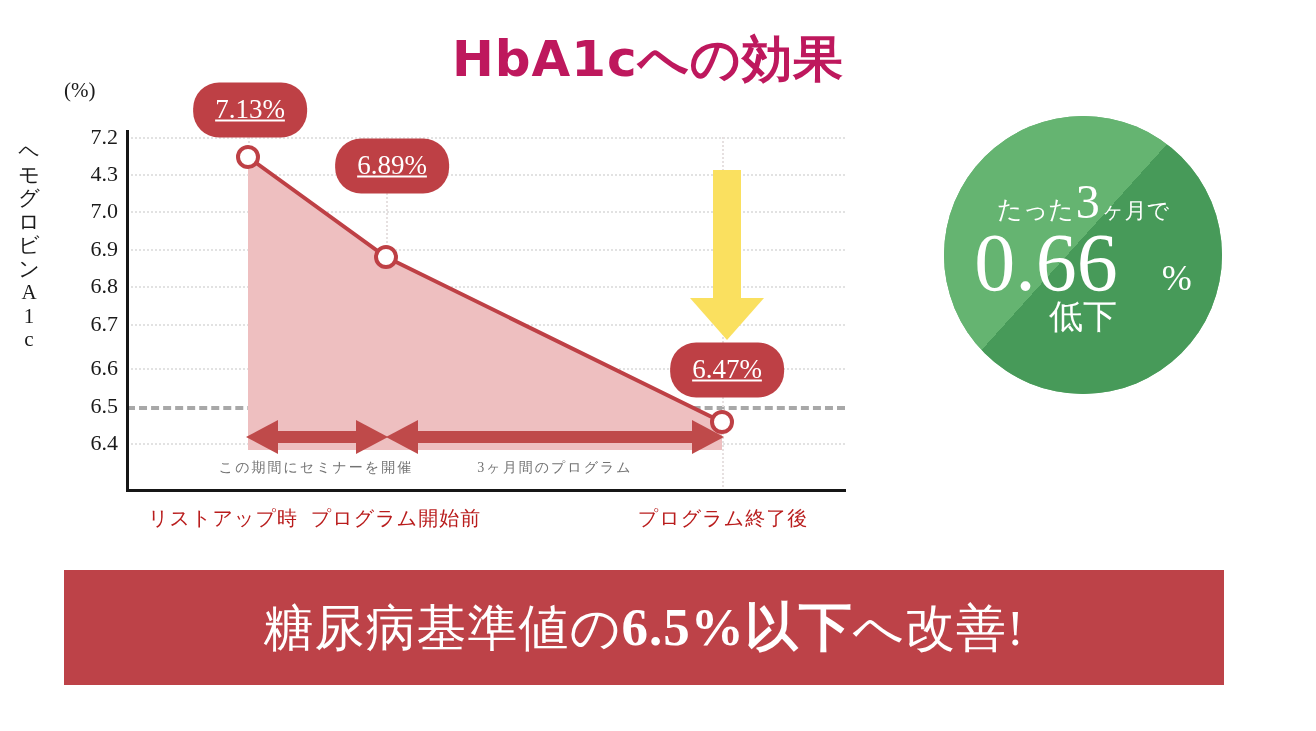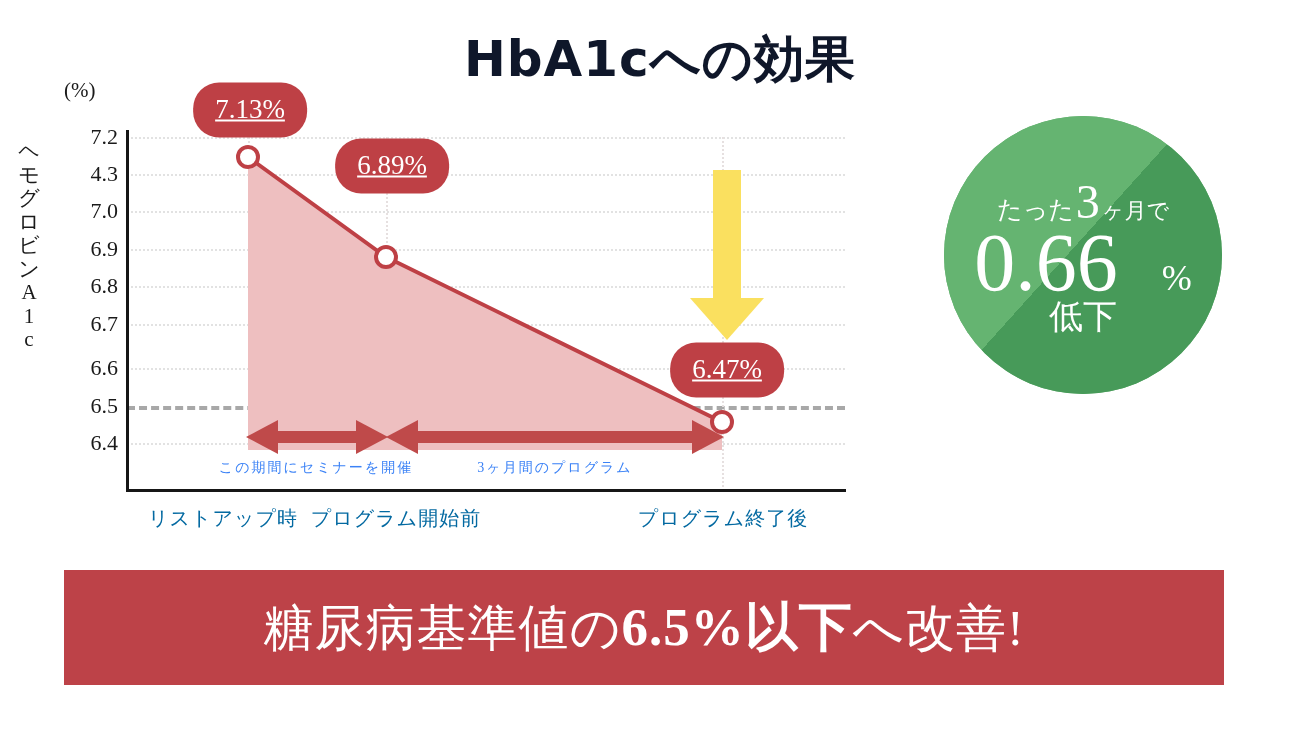--- a/index.html
+++ b/index.html
@@ -7,27 +7,27 @@
     width:1316px;height:731px;
     background:#ffffff;
     font-family:"Liberation Serif", serif;
     overflow:hidden;
     position:relative;
   }
   .stage{position:absolute;left:0;top:0;width:1316px;height:731px;}
 
   
   #chart-title{
-    position:absolute;left:380px;top:26px;width:560px;
+    position:absolute;left:368px;top:26px;width:560px;
     text-align:center;
     font-family:"DejaVu Sans", sans-serif;
     font-weight:bold;
     font-size:50px;
     letter-spacing:1px;
-    color:#0f172a;
+    color:#be185d;
     white-space:nowrap;
   }
 
   
   #chart-panel{position:absolute;left:0;top:0;width:900px;height:560px;}
 
   #unit-label{
     position:absolute;left:64px;top:78px;
     font-size:21px;color:#1a1a1a;
     letter-spacing:0px;
@@ -84,30 +84,30 @@
     line-height:1;
     padding:13px 22px 15px 22px;
     white-space:nowrap;
     transform:translate(-50%,-50%);
     text-decoration:underline;
   }
 
   .xcat{
     position:absolute;
     font-size:20px;
-    color:#0369a1;
+    color:#b91c1c;
     white-space:nowrap;
     transform:translateX(-50%);
     letter-spacing:1px;
   }
 
   .arrow-caption{
     position:absolute;
     font-size:14px;
-    color:#3b82f6;
+    color:#737373;
     white-space:nowrap;
     transform:translateX(-50%);
     letter-spacing:2px;
   }
 
   
   #green-badge{
     position:absolute;left:944px;top:116px;width:278px;height:278px;
     border-radius:50%;
     overflow:hidden;

